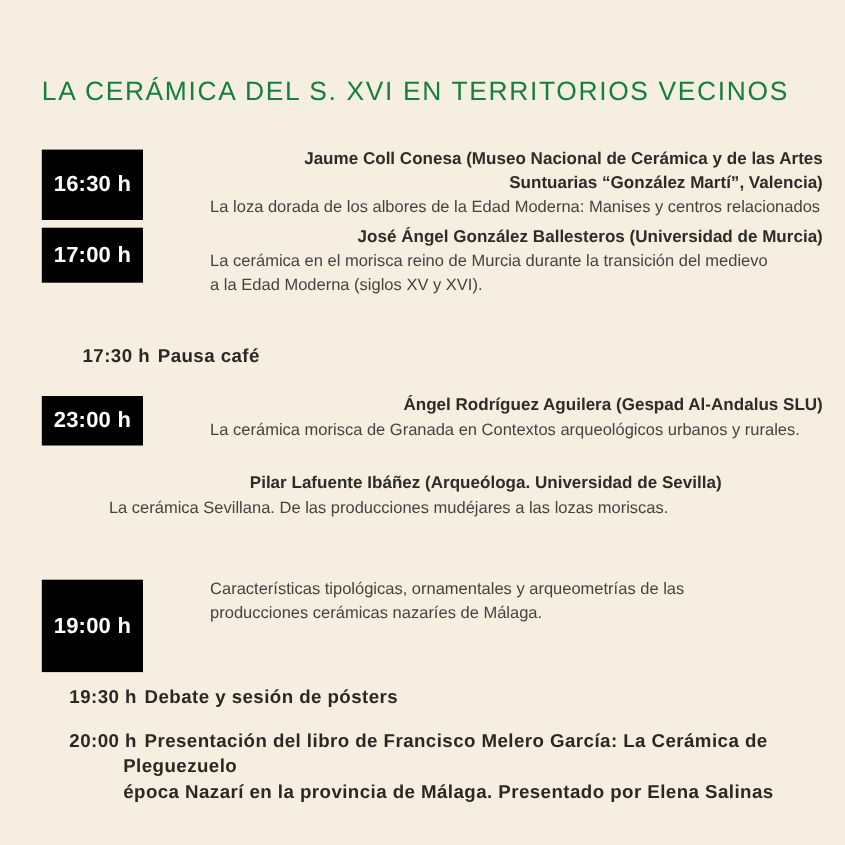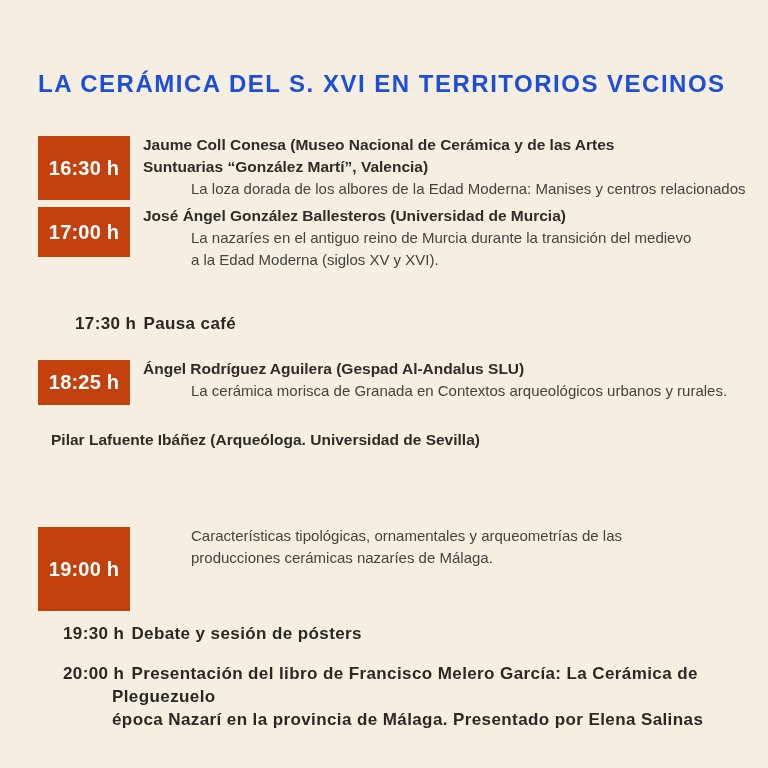--- a/index.html
+++ b/index.html
@@ -9,54 +9,55 @@
     height: 768px;
     background: #F5EEE1;
     font-family: "Liberation Sans", sans-serif;
     overflow: hidden;
   }
   .title {
     position: absolute;
     left: 38px;
     top: 70px;
     font-size: 24px;
-    font-weight: bold;
+    font-weight: normal;
     letter-spacing: 1.5px;
-    color: #1d4ed8;
+    color: #15803d;
     white-space: nowrap;
   }
   .session {
     position: absolute;
     left: 38px;
     display: flex;
     align-items: flex-start;
   }
   .badge {
     width: 92px;
     margin-top: 2px;
-    background: #c2410c;
+    background: #000000;
     color: #FFFFFF;
     font-weight: bold;
     font-size: 20px;
     display: flex;
     align-items: center;
     justify-content: center;
     flex-shrink: 0;
     letter-spacing: 0.2px;
   }
   .session-text {
     margin-left: 13px;
     width: 605px;
   }
   .speaker {
     font-weight: bold;
     font-size: 15.5px;
     color: #2E2C29;
     line-height: 22px;
     white-space: nowrap;
+    text-align: right;
   }
   .talk {
     font-size: 15px;
     color: #454340;
     line-height: 22px;
     white-space: nowrap;
     margin-left: 48px;
   }
   .plain {
     position: absolute;
@@ -87,42 +88,43 @@
       <div class="talk">La loza dorada de los albores de la Edad Moderna: Manises y centros relacionados</div>
     </div>
   </div>
 
   <div class="session" style="top:205px;">
     <div class="badge" style="height:50px;">
       <span>17:00 h</span>
     </div>
     <div class="session-text">
       <div class="speaker">José Ángel González Ballesteros (Universidad de Murcia)</div>
-      <div class="talk">La nazaríes en el antiguo reino de Murcia durante la transición del medievo</div>
+      <div class="talk">La cerámica en el morisca reino de Murcia durante la transición del medievo</div>
       <div class="talk">a la Edad Moderna (siglos XV y XVI).</div>
     </div>
   </div>
 
   <div class="plain" style="left:75px; top:312px;">
     <span class="time">17:30 h</span><span>Pausa café</span>
   </div>
 
   <div class="session" style="top:358px;">
     <div class="badge" style="height:45px;">
-      <span>18:25 h</span>
+      <span>23:00 h</span>
     </div>
     <div class="session-text">
       <div class="speaker">Ángel Rodríguez Aguilera (Gespad Al-Andalus SLU)</div>
       <div class="talk">La cerámica morisca de Granada en Contextos arqueológicos urbanos y rurales.</div>
     </div>
   </div>
 
   <div class="session" style="top:429px;">
     <div class="session-text">
       <div class="speaker">Pilar Lafuente Ibáñez (Arqueóloga. Universidad de Sevilla)</div>
+      <div class="talk">La cerámica Sevillana. De las producciones mudéjares a las lozas moriscas.</div>
     </div>
   </div>
 
   <div class="session" style="top:525px;">
     <div class="badge" style="height:84px;">
       <span>19:00 h</span>
     </div>
     <div class="session-text">
       <div class="talk">Características tipológicas, ornamentales y arqueometrías de las</div>
       <div class="talk">producciones cerámicas nazaríes de Málaga.</div>

